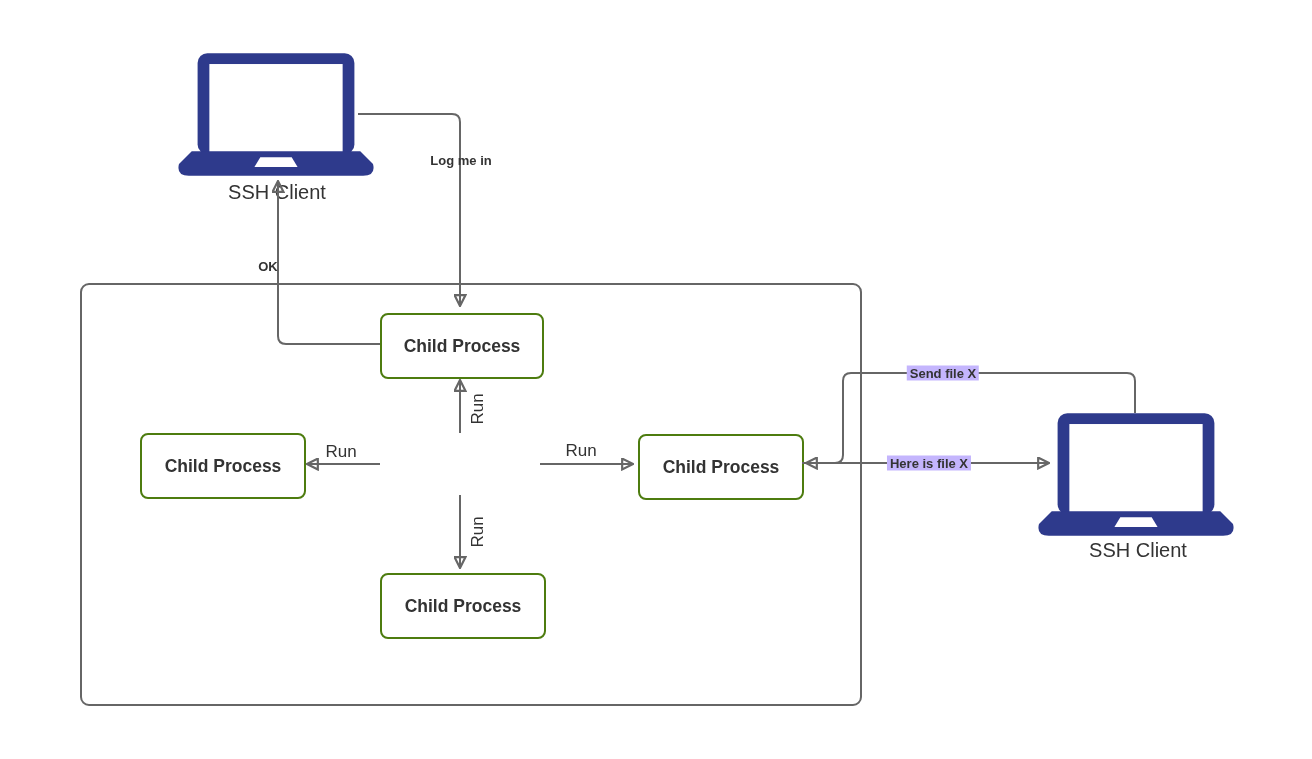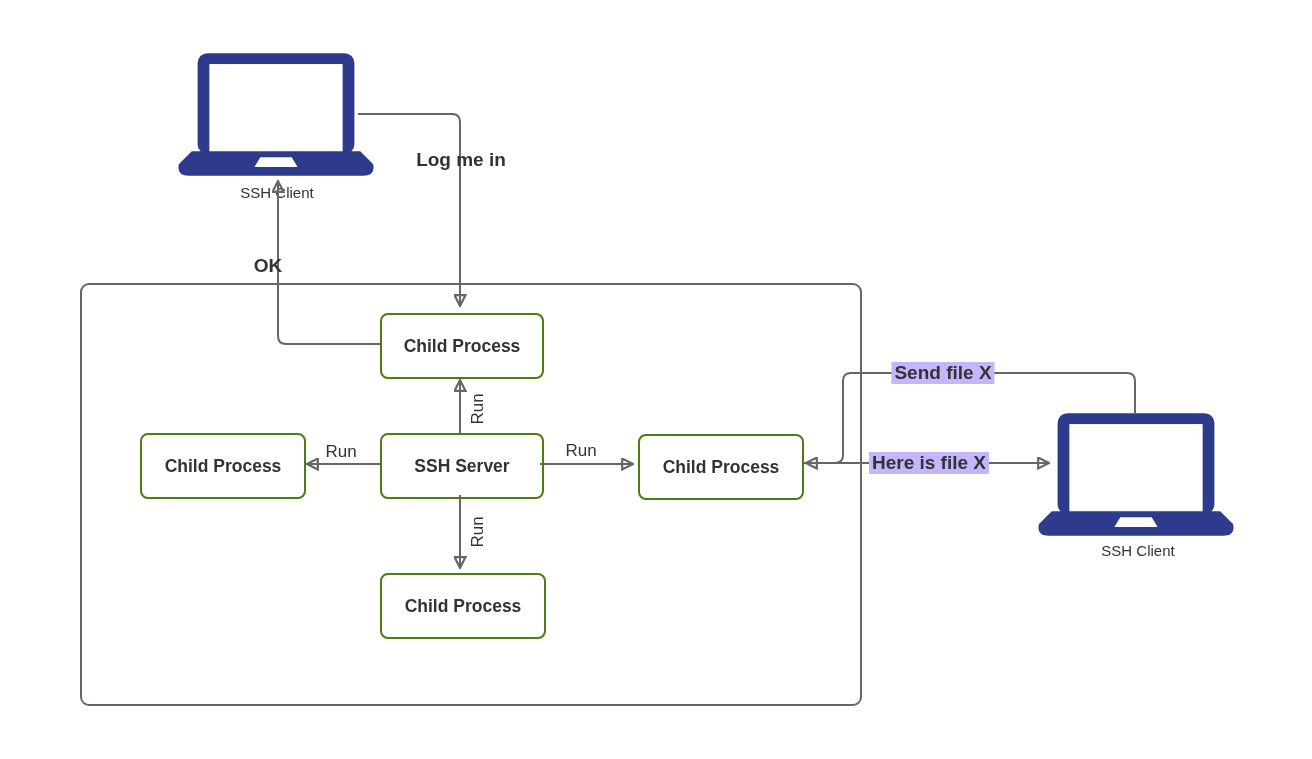--- a/index.html
+++ b/index.html
@@ -23,33 +23,33 @@
   .node-child-left  {left:140px;top:433px;width:162px;height:62px;}
   .node-child-right {left:638px;top:434px;width:162px;height:62px;}
   .node-child-bottom{left:380px;top:573px;width:162px;height:62px;}
 
   
   .laptop{position:absolute;width:196px;height:123px;z-index:2;}
   .laptop-top{left:178px;top:53px;}
   .laptop-right{left:1038px;top:413px;}
   .client-label{
     position:absolute;transform:translate(-50%,-50%);
-    font-size:15px;color:#333333;z-index:2;white-space:nowrap;
+    font-size:20px;color:#333333;z-index:2;white-space:nowrap;
   }
   .client-label-top{left:277px;top:192px;}
   .client-label-right{left:1138px;top:550px;}
 
   
   #wires{position:absolute;left:0;top:0;z-index:3;}
   #wires path{fill:none;stroke:#666666;stroke-width:2px;}
 
   
   .edge-label{
     position:absolute;transform:translate(-50%,-50%);
-    font-size:19px;font-weight:bold;color:#333333;z-index:4;white-space:nowrap;
+    font-size:13px;font-weight:bold;color:#333333;z-index:4;white-space:nowrap;
   }
   .edge-label.knockout{background:#c4b5fd;padding:0 3px;}
   .run-label{
     position:absolute;transform:translate(-50%,-50%);
     font-size:17px;font-weight:400;color:#333333;z-index:4;white-space:nowrap;
   }
   .run-label.vert{transform:translate(-50%,-50%) rotate(-90deg);}
   .lbl-logmein{left:461px;top:160px;}
   .lbl-ok{left:268px;top:266px;}
   .lbl-sendfile{left:943px;top:373px;}
@@ -80,21 +80,20 @@
     <svg width="196" height="123" viewBox="0 0 200 125">
       <rect x="20" y="0" width="160" height="103" rx="10" fill="#2e3a8c"></rect>
       <rect x="32" y="11" width="136" height="92" fill="#ffffff"></rect>
       <path d="M14,100 L186,100 L199,113 Q202,125 189,125 L11,125 Q-2,125 1,113 Z" fill="#2e3a8c"></path>
       <path d="M84,106 L116,106 L122,116 L78,116 Z" fill="#ffffff"></path>
     </svg>
   </div>
   <div class="client-label client-label-right">SSH Client</div>
 
   <div class="node node-child-top">Child Process</div>
-  <div class="node node-server">SSH Server</div>
   <div class="node node-child-left">Child Process</div>
   <div class="node node-child-right">Child Process</div>
   <div class="node node-child-bottom">Child Process</div>
 
   <svg id="wires" width="1312" height="759">
     <defs>
       <marker id="arw" viewBox="0 0 12 12" refX="11" refY="6" markerWidth="13" markerHeight="13" orient="auto-start-reverse" markerUnits="userSpaceOnUse">
         <path d="M1,1 L11,6 L1,11 Z" fill="#666666" stroke="none"></path>
       </marker>
     </defs>

